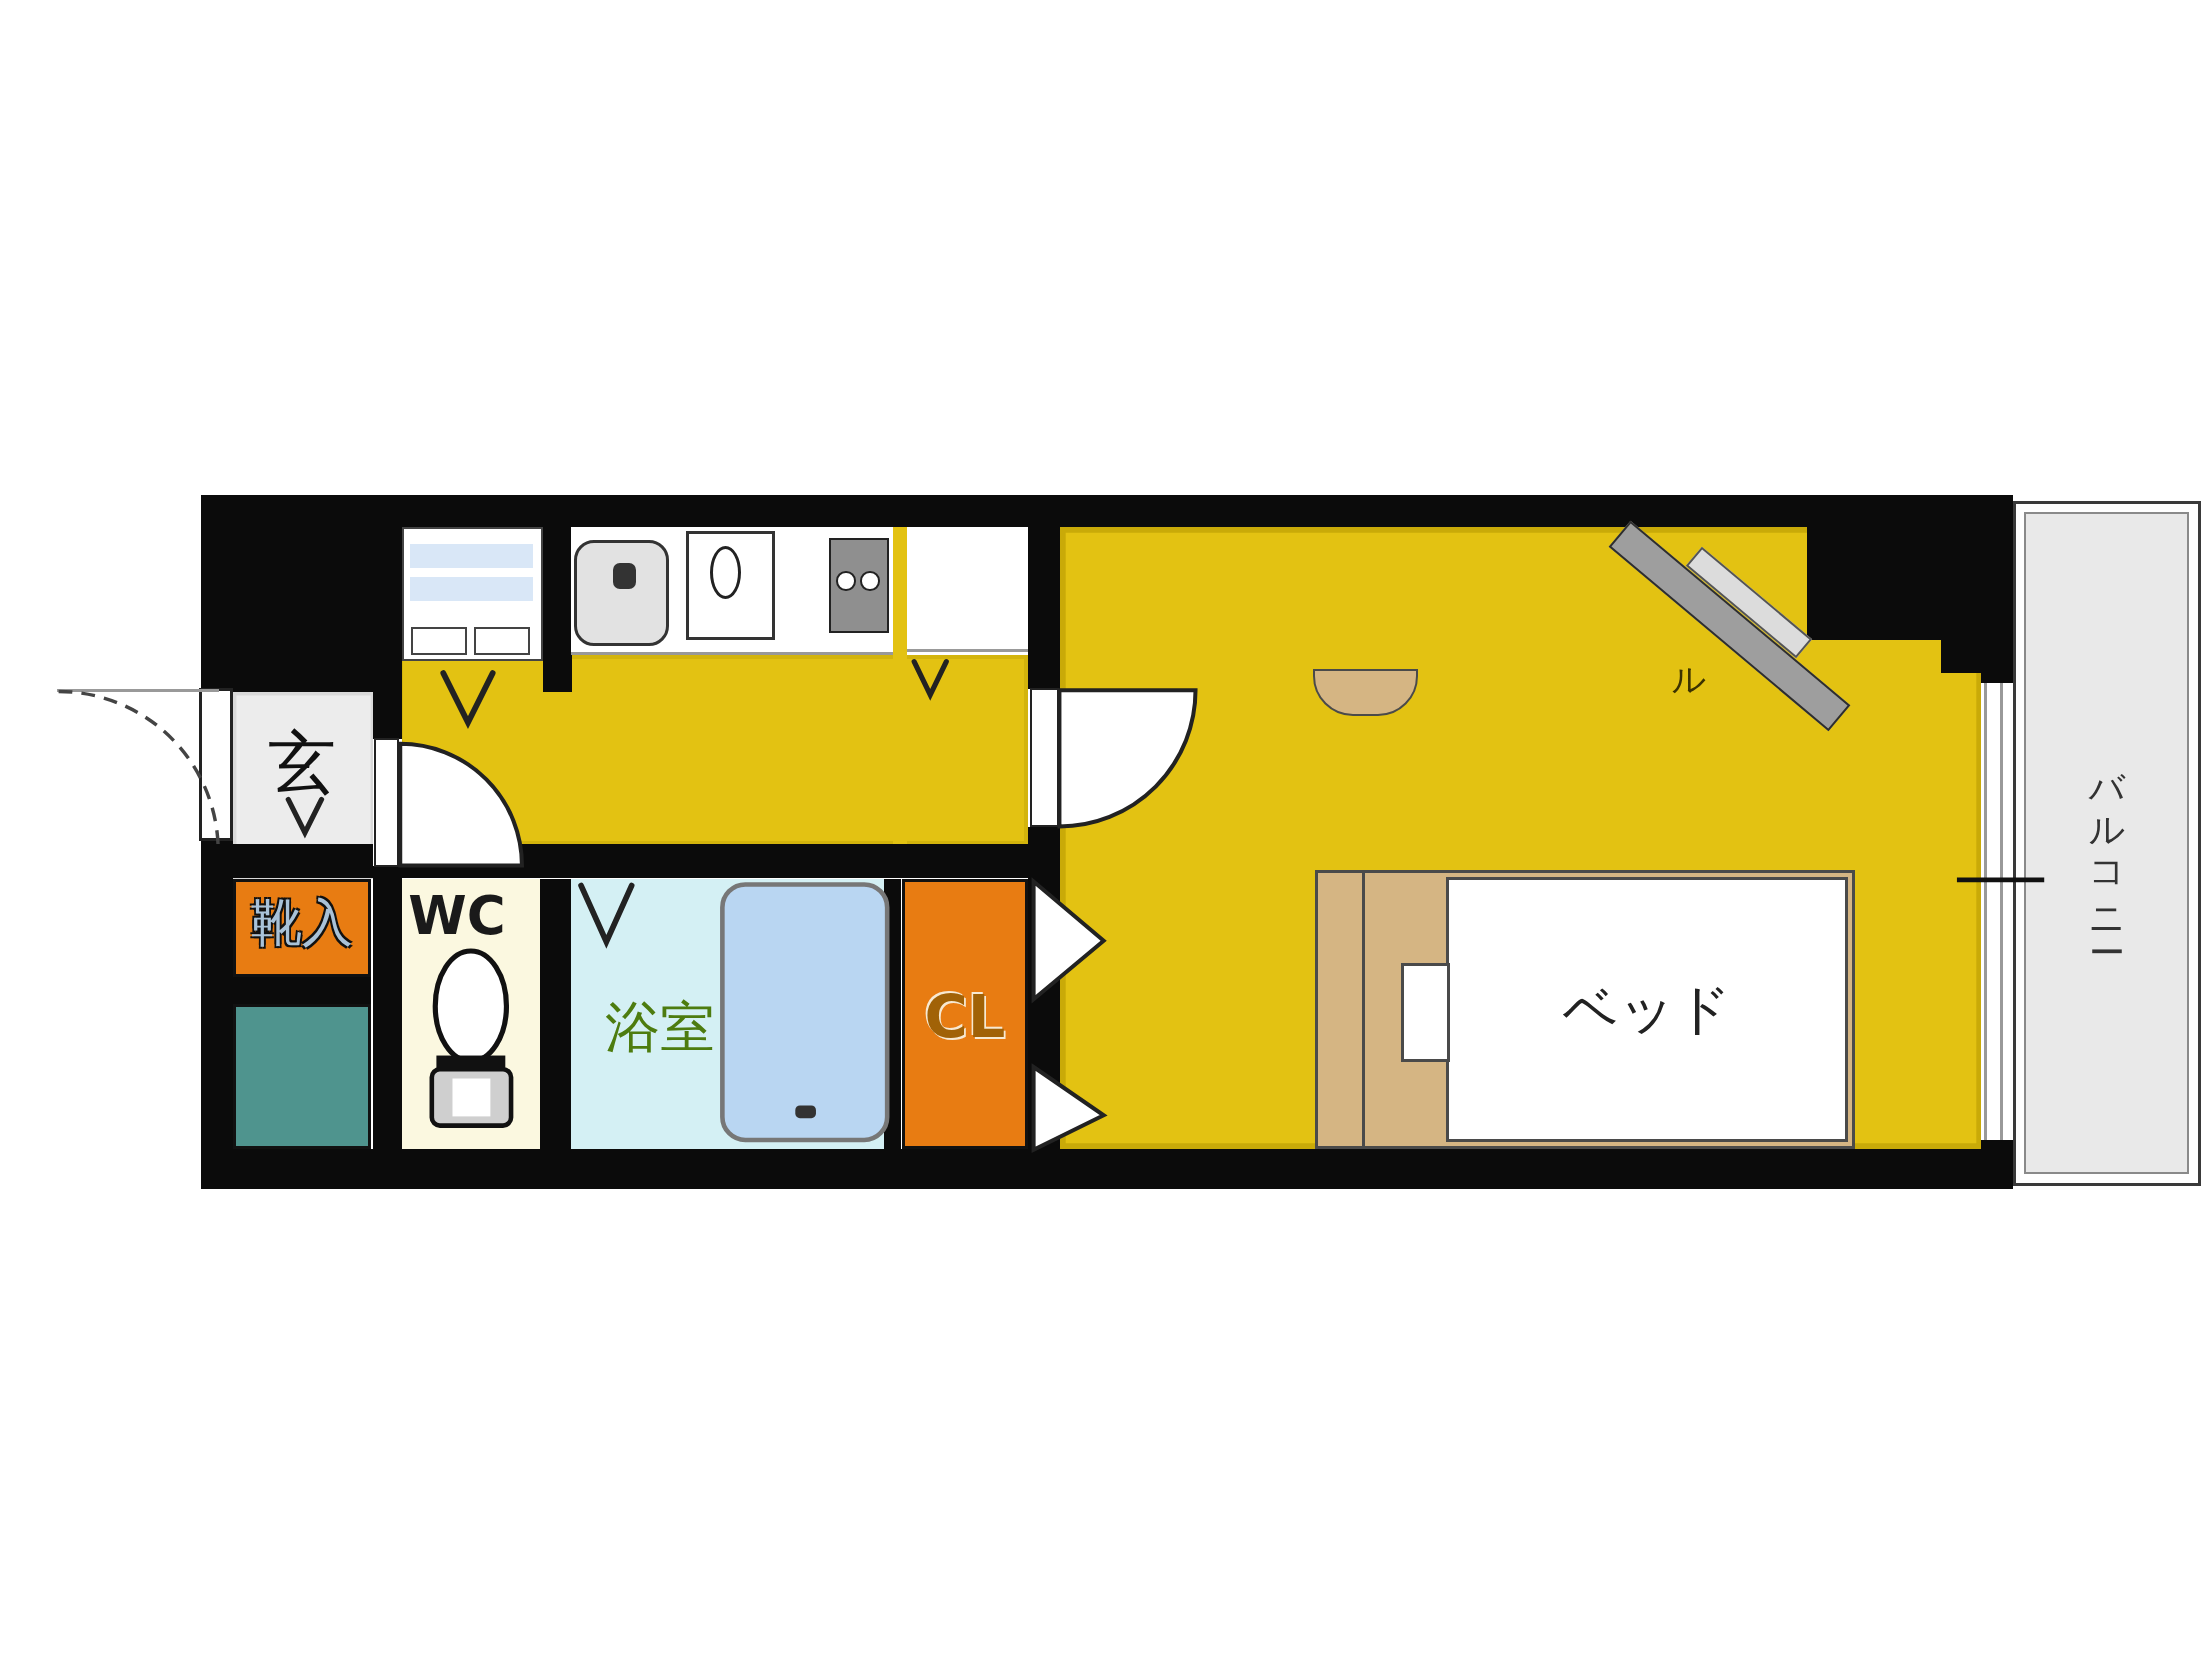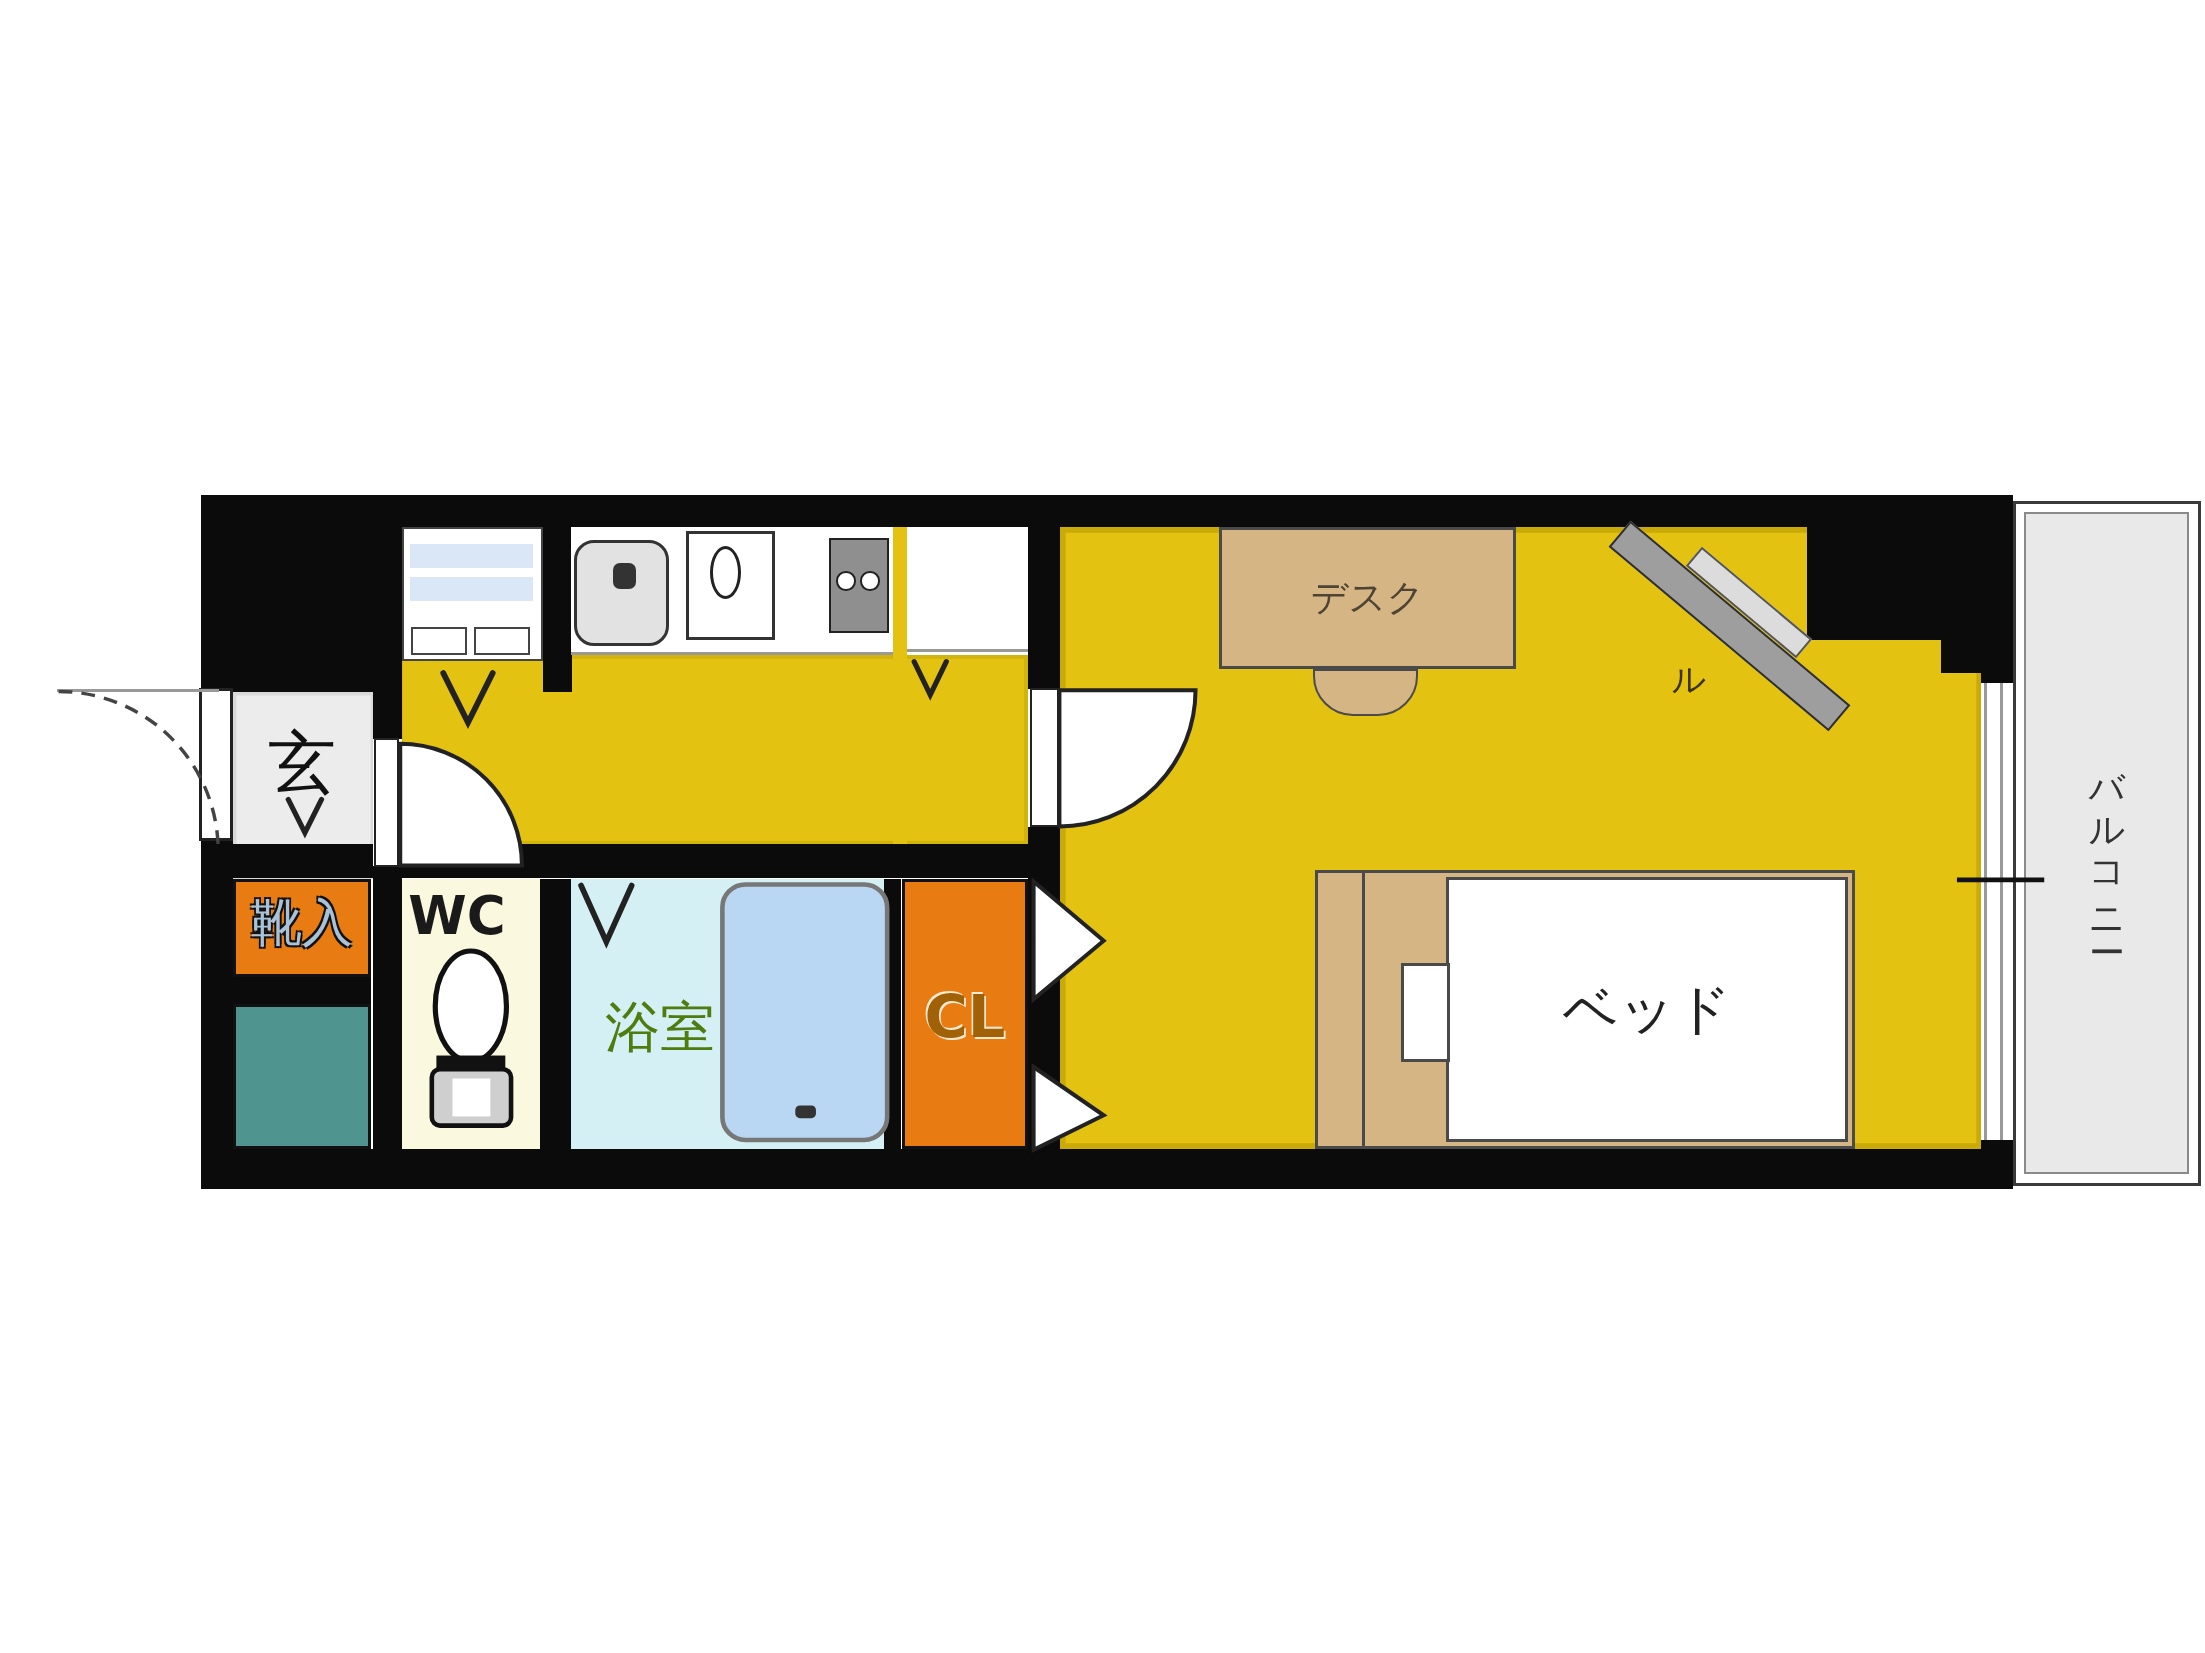--- a/index.html
+++ b/index.html
@@ -146,23 +146,20 @@
   <div class="washer-cell1"></div>
   <div class="washer-cell2"></div>
   <div class="sink"></div>
   <div class="faucet"></div>
   <div class="cooktop"></div>
   <div class="flame"></div>
   <div class="grill"></div>
   <div class="grill-c1"></div>
   <div class="grill-c2"></div>
 
-  <div class="desk tan">
-    <span class="lbl-desk">デスク</span>
-  </div>
   <div class="chair"></div>
   <div class="bed tan"></div>
   <div class="bed-line"></div>
   <div class="mattress">
     <span class="lbl-bed">ベッド</span>
   </div>
   <div class="pillow"></div>
   <div class="tv-stand"></div>
   <div class="tv-panel"></div>
   <div class="lbl lbl-tv">ル</div>

